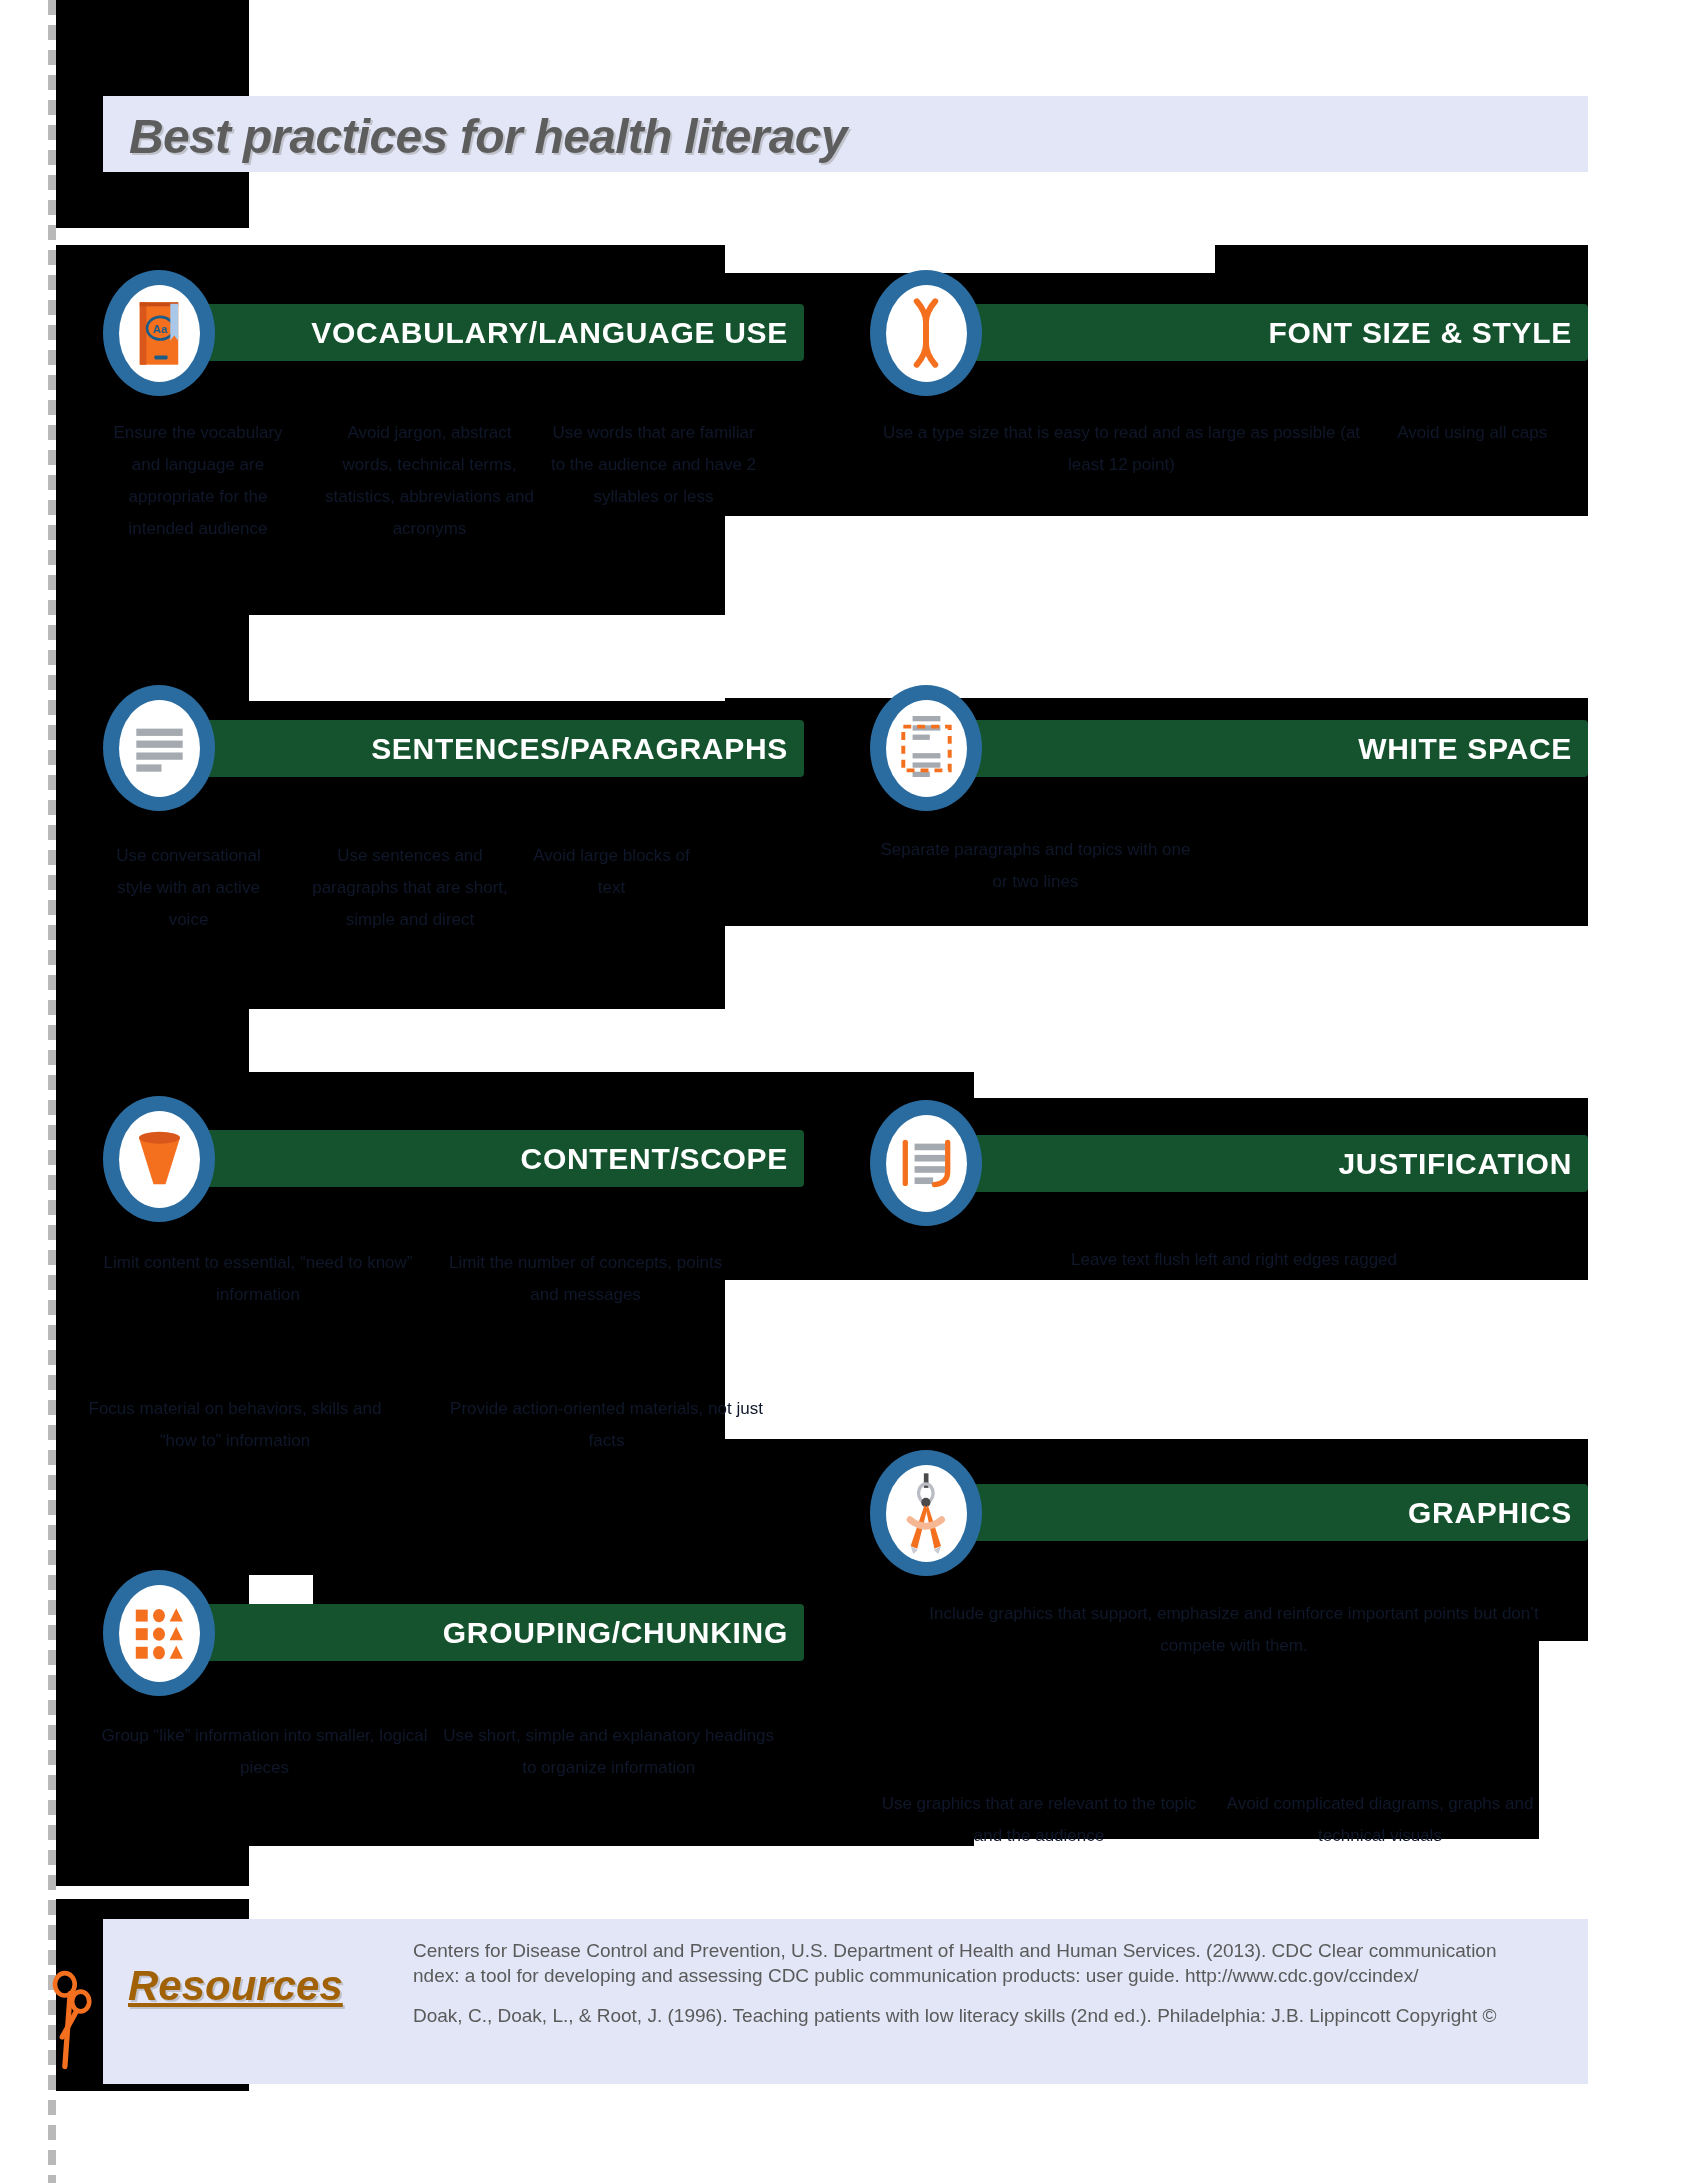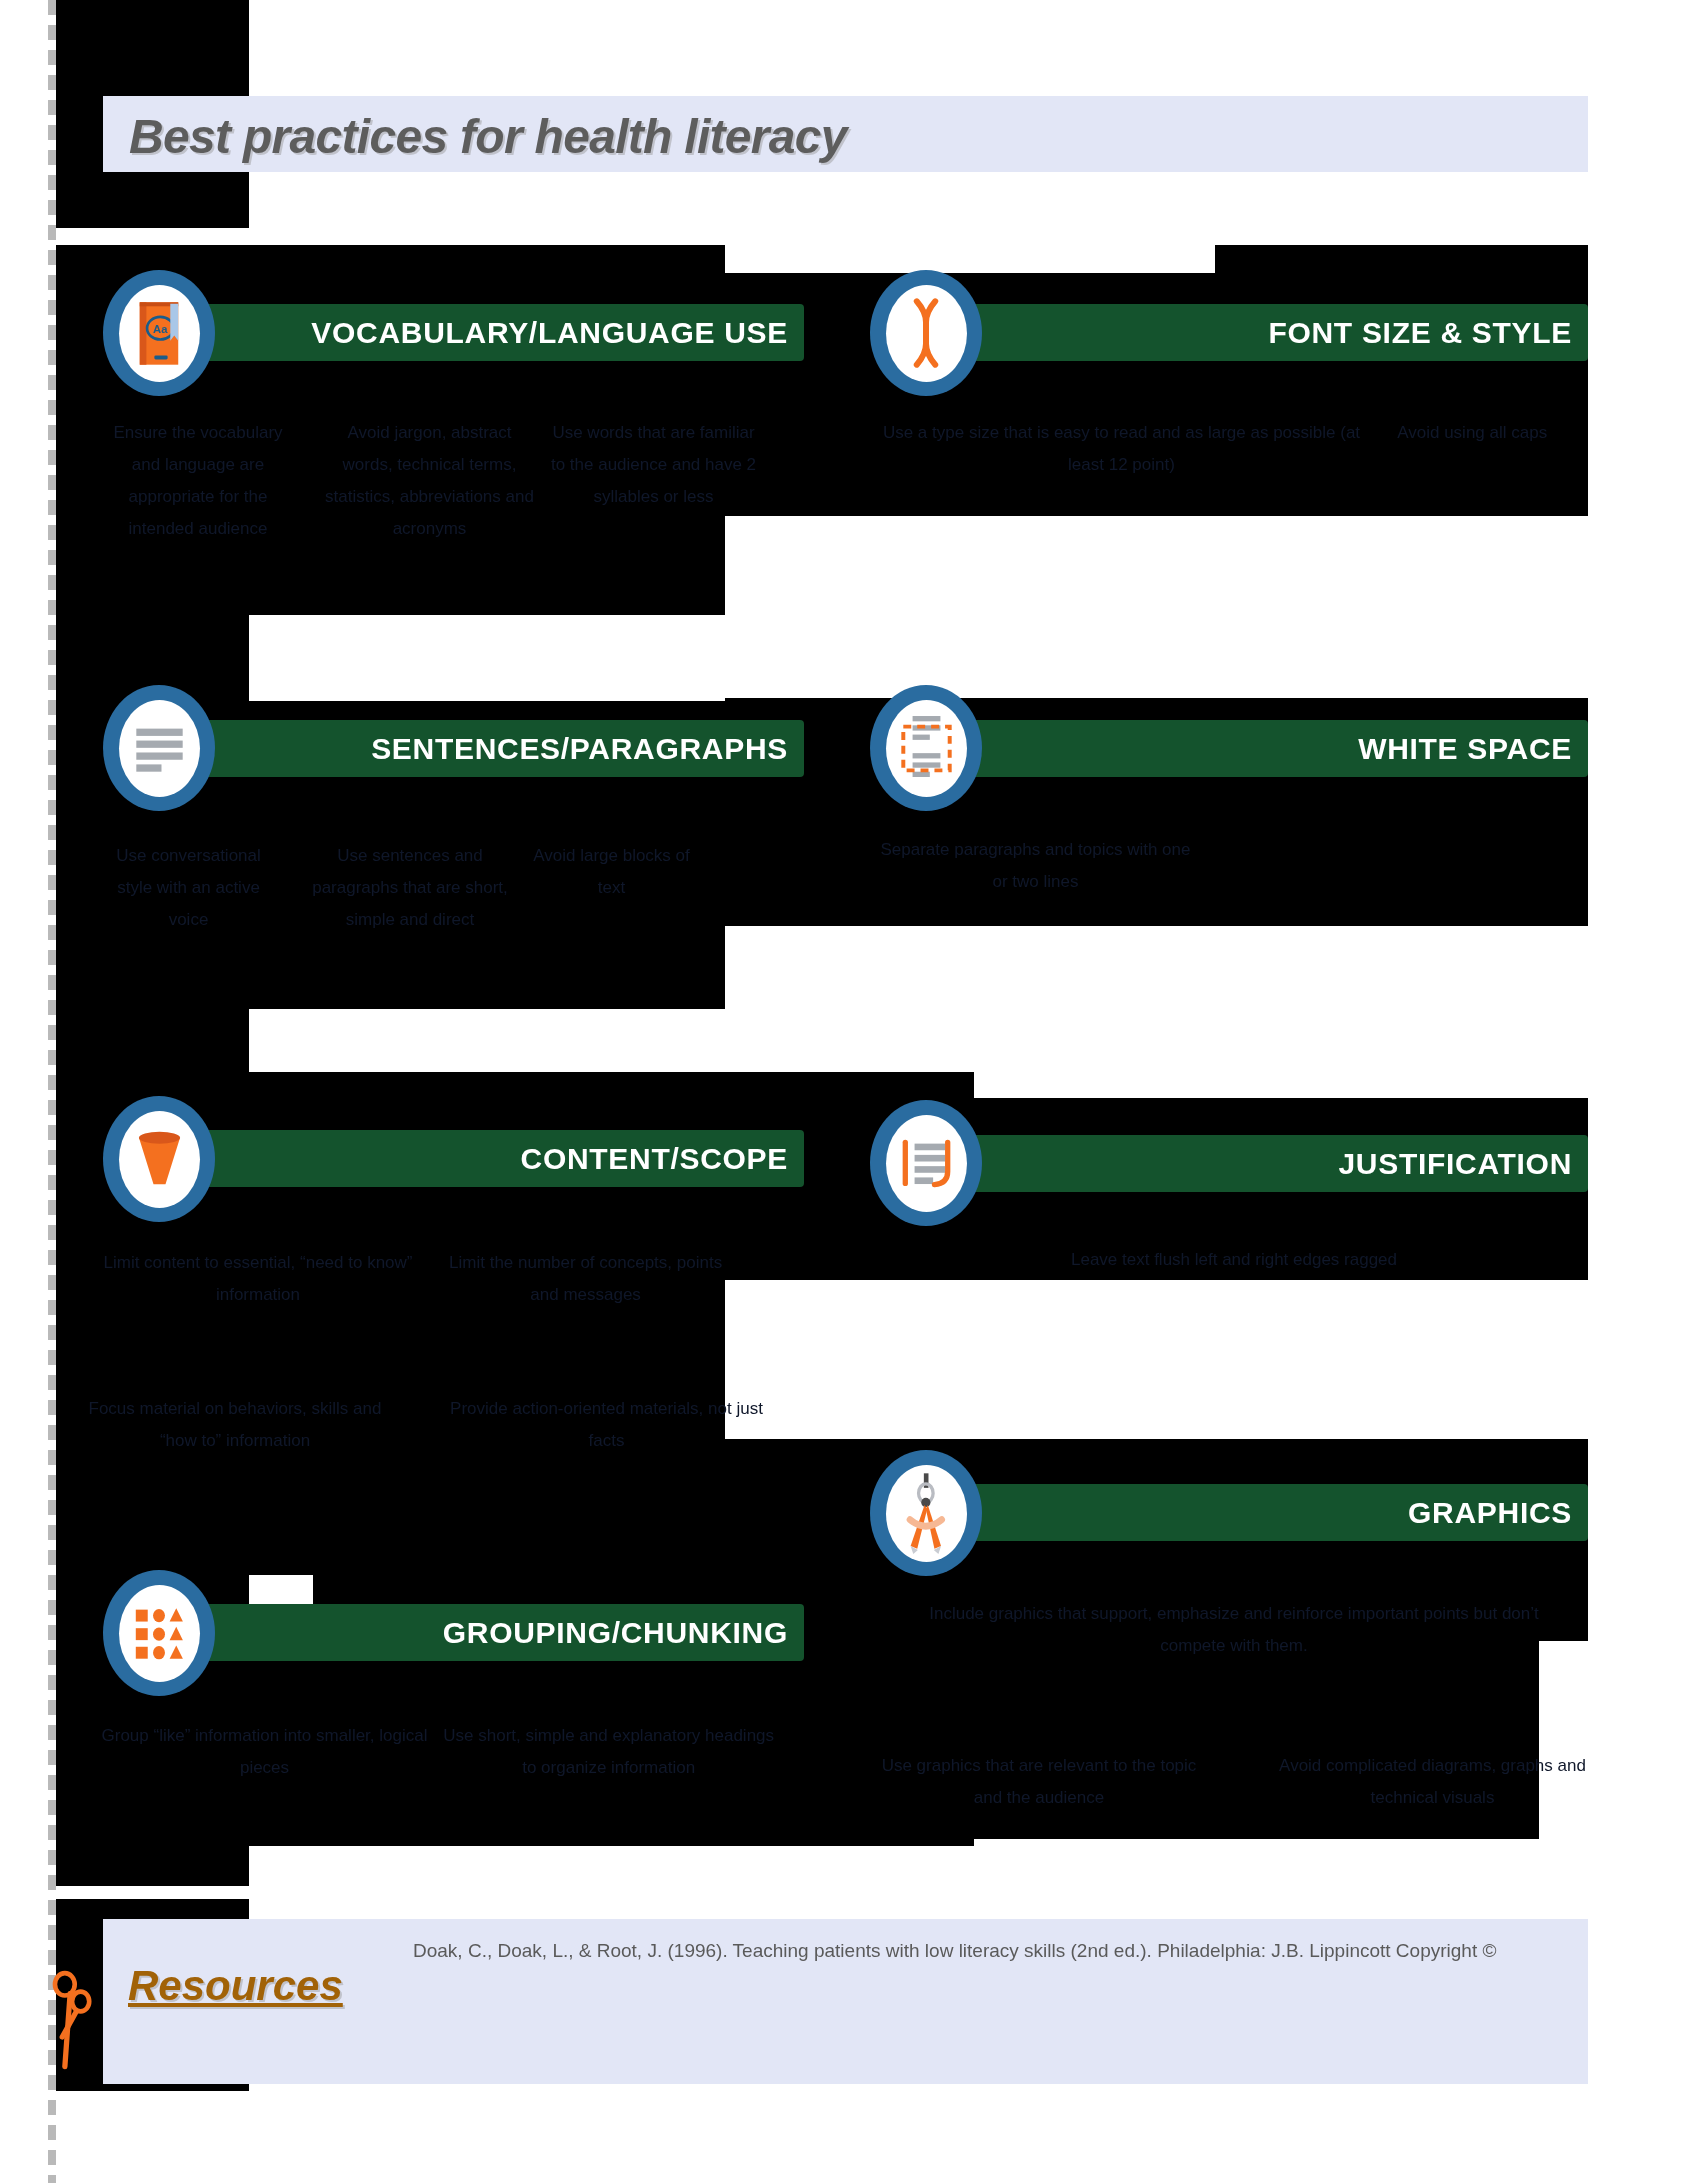--- a/index.html
+++ b/index.html
@@ -263,21 +263,21 @@
           <path d="M42 50 L62 112 L52 116 L39 56 Z" fill="#f4701f"></path>
           <path d="M16 112 L20 124 L27 118 Z" fill="#c9ccd2"></path>
           <path d="M62 112 L58 124 L51 118 Z" fill="#c9ccd2"></path>
           <path d="M15 72 Q39 92 63 72" fill="none" stroke="#f6b894" stroke-width="10" stroke-linecap="round"></path>
         </svg>
       </div>
     </div>
     <div class="bodyrow" style="left:880px;top:1598px;width:708px;">
       <div class="btxt" style="width:668px;margin-left:20px;">Include graphics that support, emphasize and reinforce important points but don’t compete with them.</div>
     </div>
-    <div class="bodyrow" style="left:880px;top:1750px;width:708px;justify-content:space-between;">
+    <div class="bodyrow" style="left:880px;top:1788px;width:708px;">
       <div class="btxt" style="width:318px;margin-right:26.5px;">Use graphics that are relevant to the topic and the audience</div>
       <div class="btxt" style="width:311px;">Avoid complicated diagrams, graphs and technical visuals</div>
     </div>
   </div>
 
   <div class="section">
     <div class="banner left" style="left:159px;top:1604px;width:645px;">
       <span class="banner-label">GROUPING/CHUNKING</span>
     </div>
     <div class="badge" style="left:103px;top:1570px;">
@@ -303,17 +303,18 @@
 
   <div class="res-box"></div>
   <svg class="scissors" viewBox="0 0 90 170">
     <ellipse cx="22" cy="40" rx="15" ry="17" fill="none" stroke="#f4701f" stroke-width="7"></ellipse>
     <ellipse cx="46" cy="66" rx="13" ry="15" fill="none" stroke="#f4701f" stroke-width="7"></ellipse>
     <path d="M30 54 L22 165" stroke="#f4701f" stroke-width="8" fill="none" stroke-linecap="round"></path>
     <path d="M40 80 L18 120" stroke="#f4701f" stroke-width="8" fill="none" stroke-linecap="round"></path>
   </svg>
   <div class="res-title">Resources</div>
   <div class="res-body">
+    <p>Centers for Disease Control and Prevention, U.S. Department of Health and Human Services. (2013). CDC Clear communication ndex: a tool for developing and assessing CDC public communication products: user guide. http://www.cdc.gov/ccindex/</p>
     <p>Doak, C., Doak, L., &amp; Root, J. (1996). Teaching patients with low literacy skills (2nd ed.). Philadelphia: J.B. Lippincott Copyright ©</p>
   </div>
 
 </div>
 
 
 </body></html>

